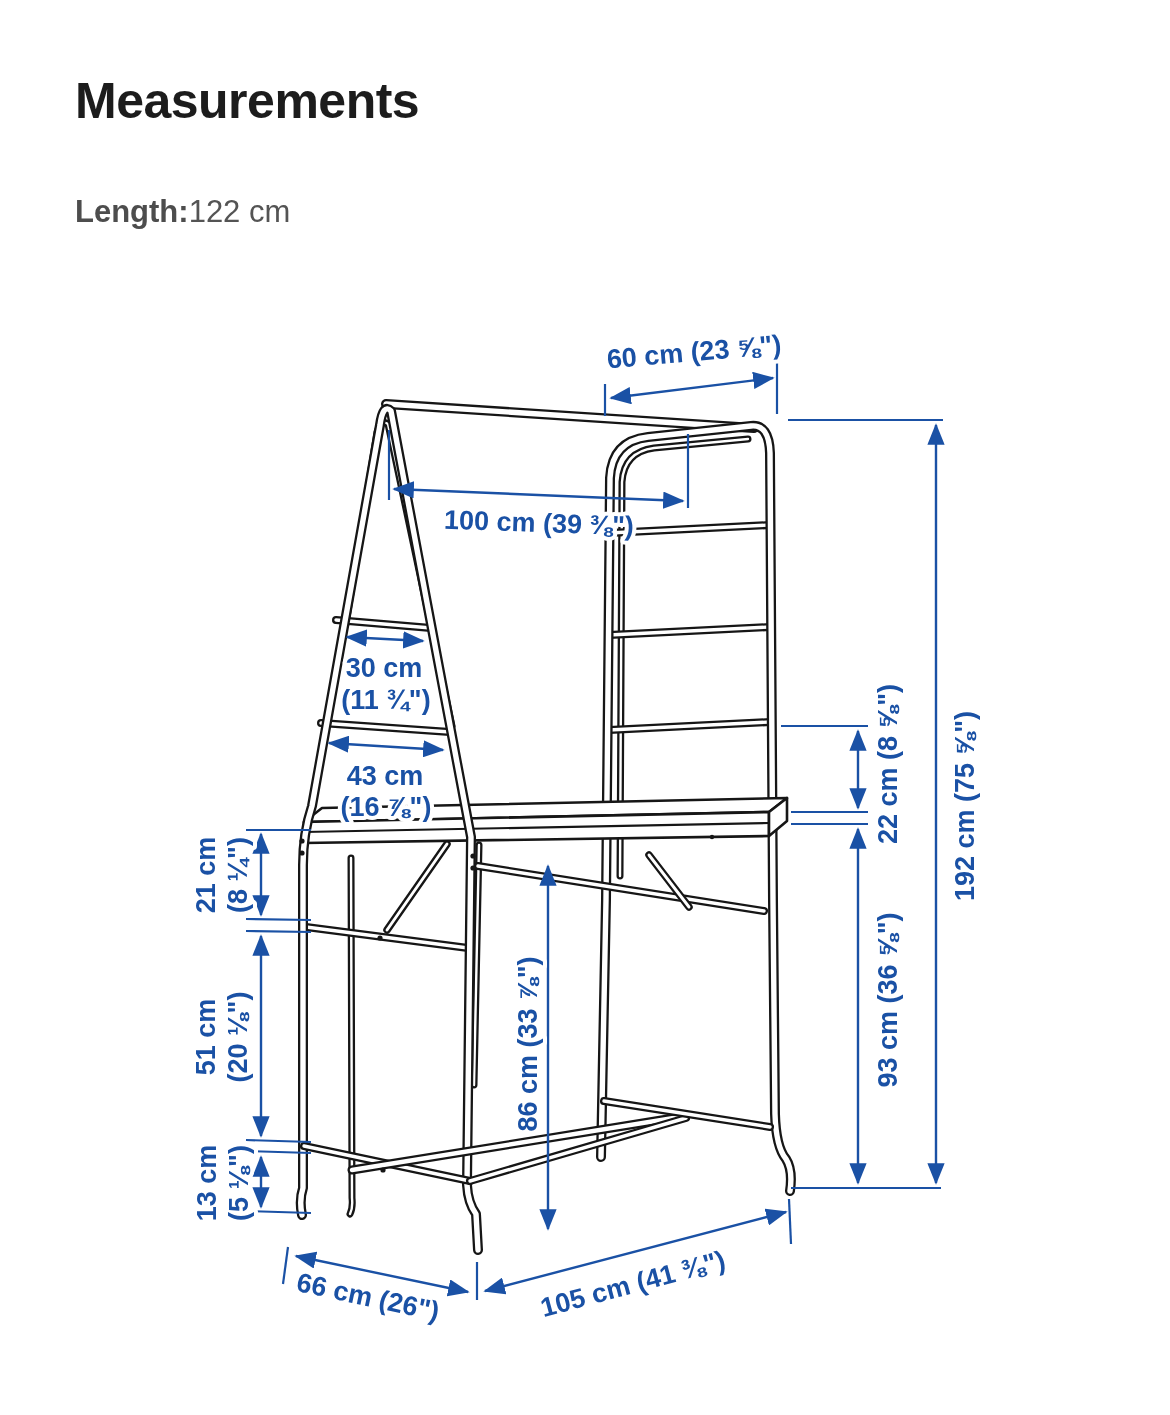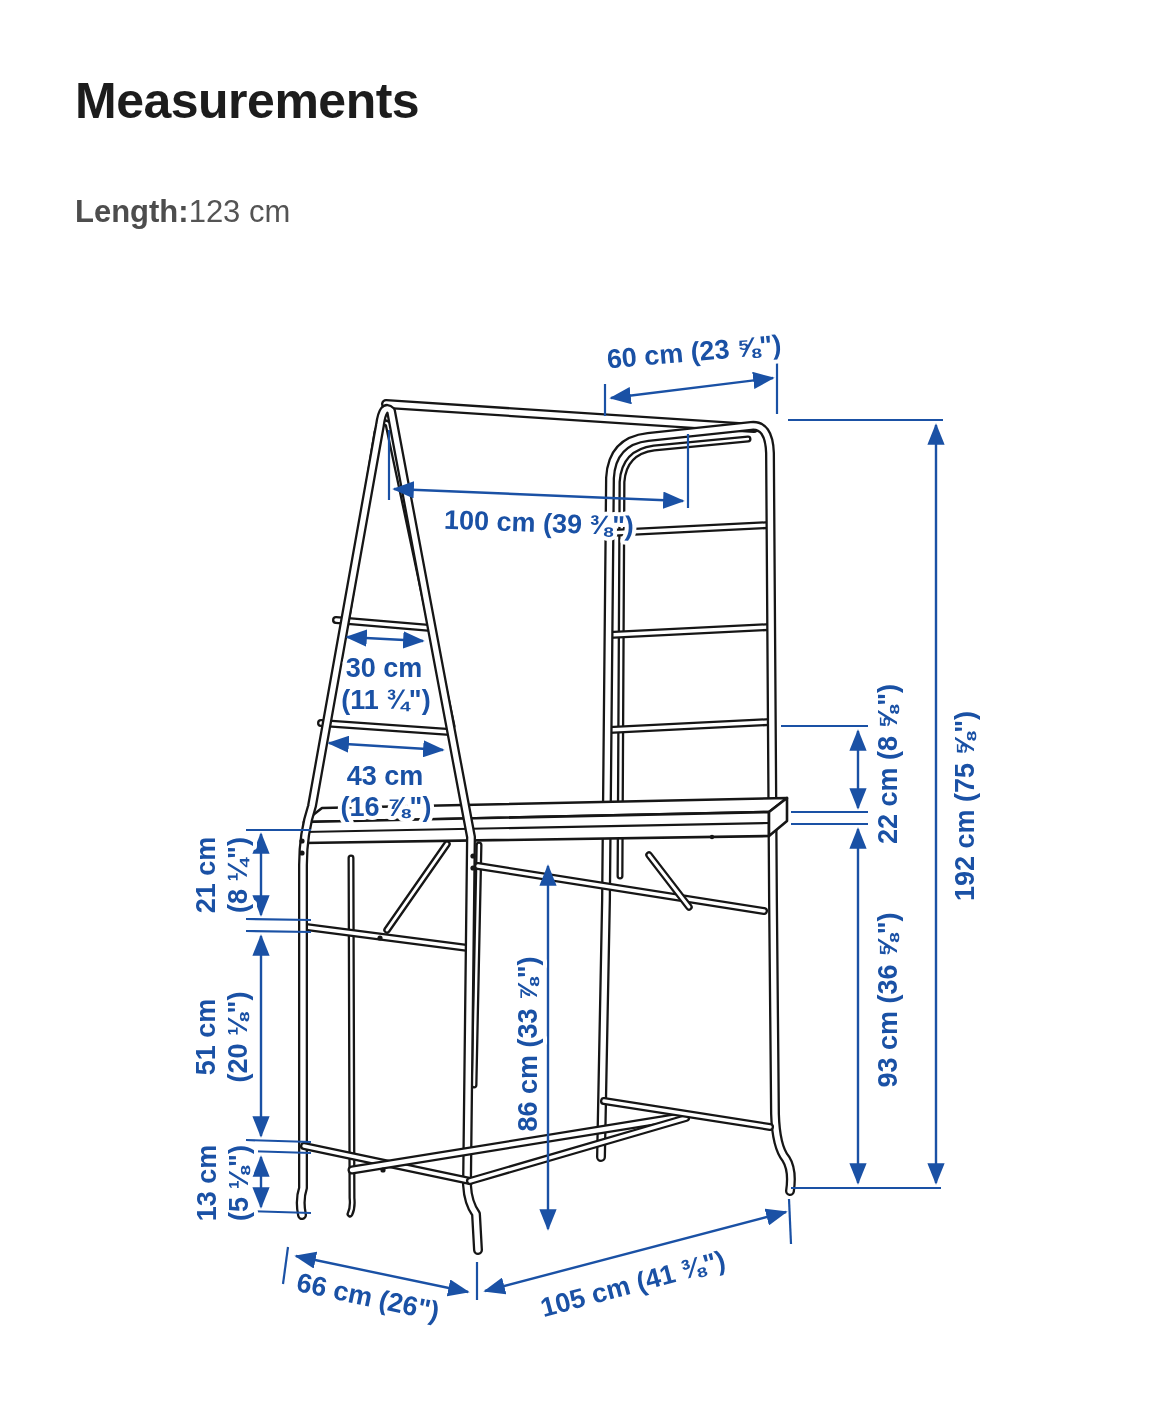--- a/index.html
+++ b/index.html
@@ -19,21 +19,21 @@
   .dim{font-family:"Liberation Sans","DejaVu Sans",sans-serif;font-size:27px;font-weight:700;
        fill:#1a51a5;stroke:#ffffff;stroke-width:8px;paint-order:stroke;stroke-linejoin:round;
        text-anchor:middle;dominant-baseline:central;}
 </style>
 </head>
 <body>
 
 <div class="page">
   <div class="title">Measurements</div>
   <div class="spec">
-    <span class="lbl">Length:</span><span class="val">123 cm</span>
+    <span class="lbl">Length:</span><span class="val">122 cm</span>
   </div>
 
   <svg width="1170" height="1415" viewBox="0 0 1170 1415">
     <defs>
       <marker id="arr" viewBox="0 0 10 8" refX="9.2" refY="4" markerWidth="9" markerHeight="7.2" orient="auto-start-reverse">
         <path d="M0,0 L10,4 L0,8 Z" fill="#1a51a5"></path>
       </marker>
     </defs>
 
     <g>

